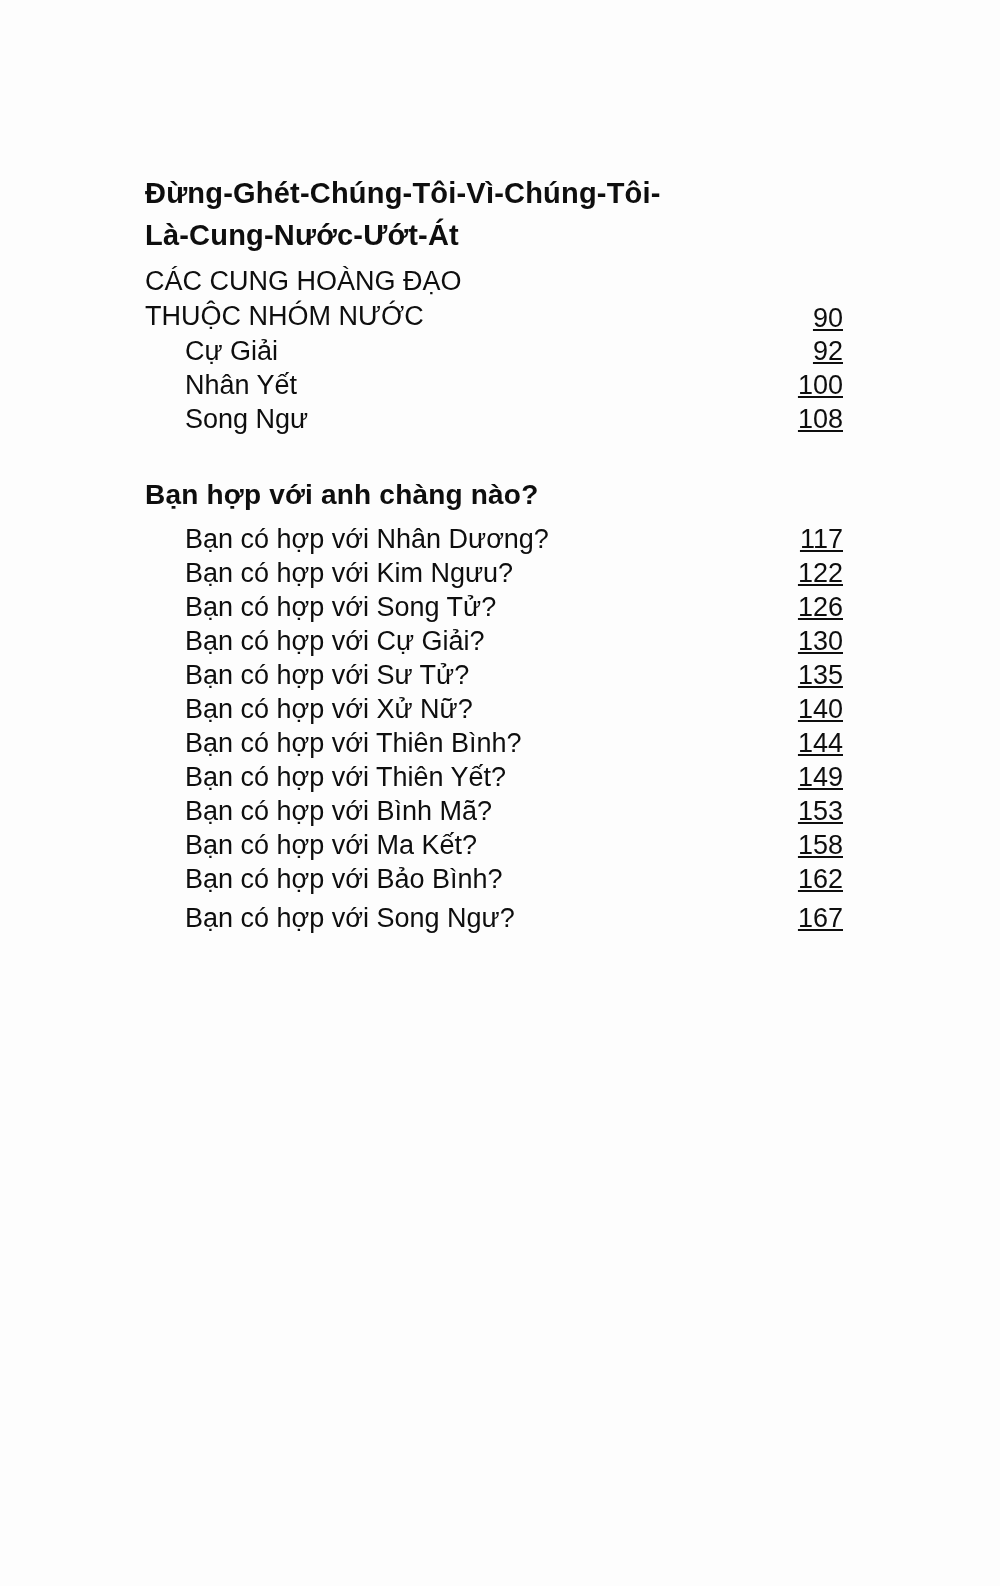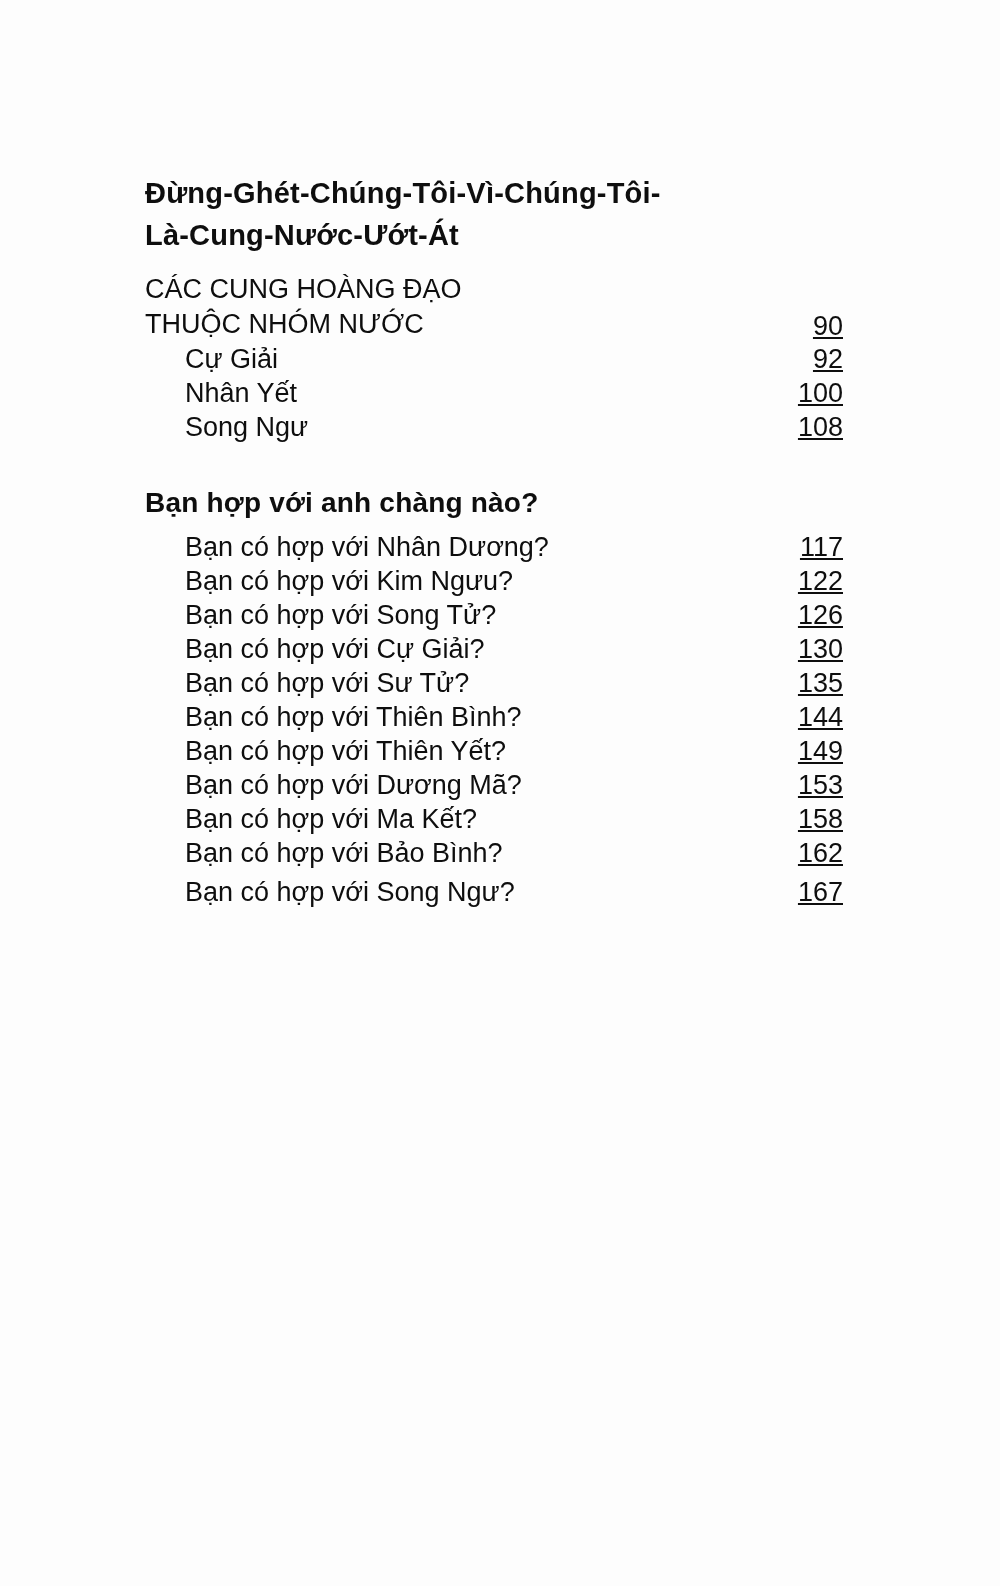--- a/index.html
+++ b/index.html
@@ -25,21 +25,21 @@
   .section-title {
     font-size: 29px;
     font-weight: 700;
     line-height: 42px;
     letter-spacing: 0.2px;
   }
   .group-row {
     display: flex;
     justify-content: space-between;
     align-items: flex-end;
-    margin-top: 16px;
+    margin-top: 8px;
   }
   .group-label {
     font-size: 27px;
     font-weight: 400;
     line-height: 35px;
   }
   .page-num {
     font-size: 27px;
     font-weight: 400;
     white-space: nowrap;
@@ -117,29 +117,33 @@
     </div>
     <div class="toc-row">
       <span class="entry-label">Bạn có hợp với Cự Giải?</span>
       <span class="page-num">130</span>
     </div>
     <div class="toc-row">
       <span class="entry-label">Bạn có hợp với Sư Tử?</span>
       <span class="page-num">135</span>
     </div>
     <div class="toc-row">
+      <span class="entry-label">Bạn có hợp với Xử Nữ?</span>
+      <span class="page-num">140</span>
+    </div>
+    <div class="toc-row">
       <span class="entry-label">Bạn có hợp với Thiên Bình?</span>
       <span class="page-num">144</span>
     </div>
     <div class="toc-row">
       <span class="entry-label">Bạn có hợp với Thiên Yết?</span>
       <span class="page-num">149</span>
     </div>
     <div class="toc-row">
-      <span class="entry-label">Bạn có hợp với Dương Mã?</span>
+      <span class="entry-label">Bạn có hợp với Bình Mã?</span>
       <span class="page-num">153</span>
     </div>
     <div class="toc-row">
       <span class="entry-label">Bạn có hợp với Ma Kết?</span>
       <span class="page-num">158</span>
     </div>
     <div class="toc-row">
       <span class="entry-label">Bạn có hợp với Bảo Bình?</span>
       <span class="page-num">162</span>
     </div>

